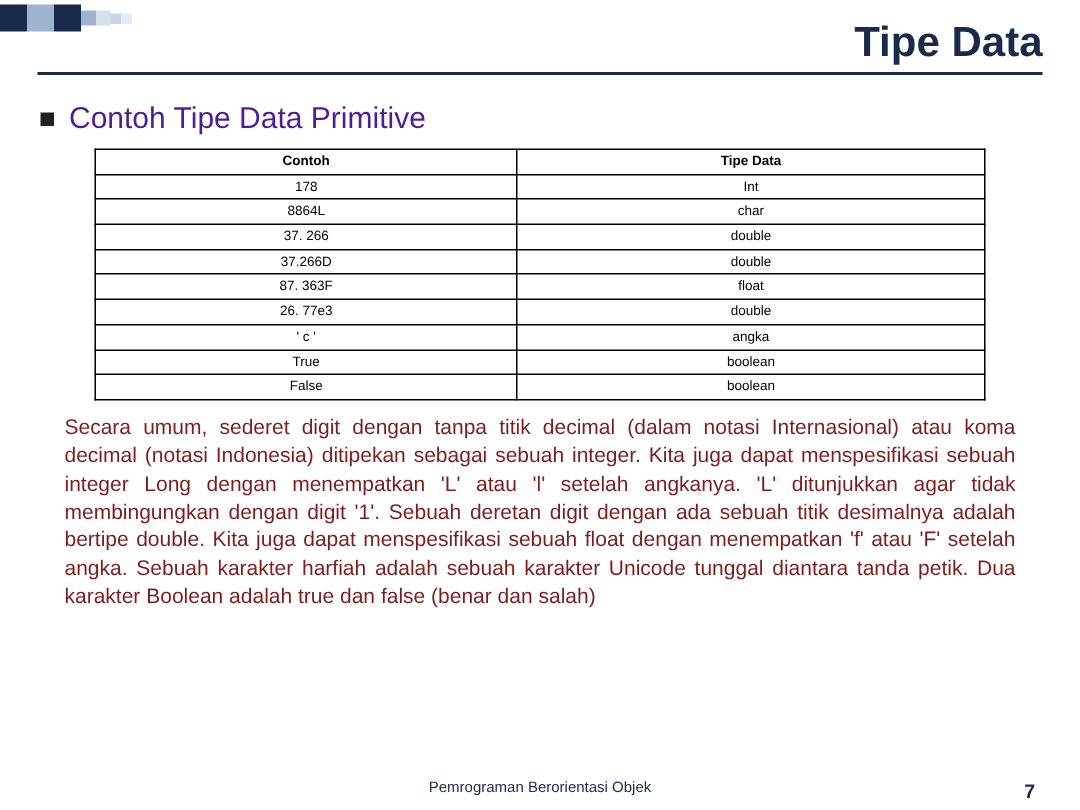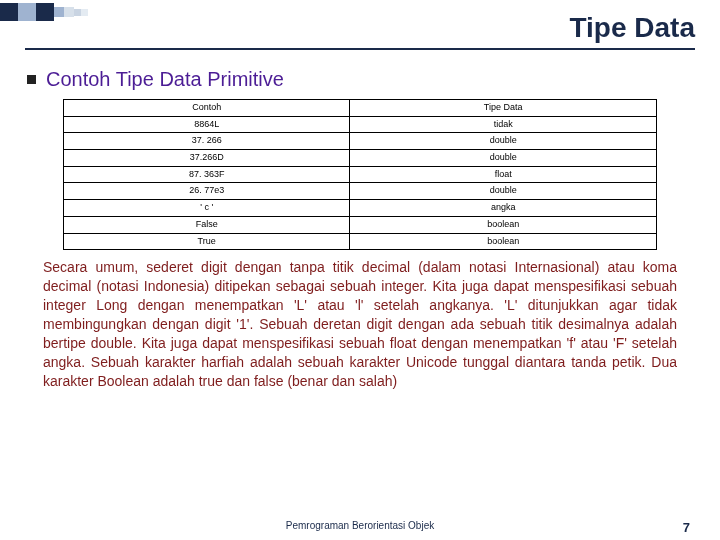--- a/index.html
+++ b/index.html
@@ -31,21 +31,21 @@
   .bullet {
     width:9px; height:9px; background:#222; display:inline-block;
     margin-right:10px; margin-left:2px;
   }
   .tblwrap { padding:0 38px; }
   table { width:100%; border-collapse:collapse; }
   th, td {
     border:1px solid #000; font-size:9px; text-align:center;
     padding:2px 4px; line-height:1.3;
   }
-  th { font-weight:normal; }
+  th { font-weight:bold; }
   .body {
     padding:8px 18px 0 18px; font-size:14px; color:#7f1d1d;
     text-align:justify; line-height:1.35;
   }
   .footer {
     position:absolute; left:0; right:0; bottom:4px; height:16px;
     font-size:10px; color:#1a2a4a;
   }
   .footer-title { position:absolute; left:50%; transform:translateX(-50%); }
   .footer-page { position:absolute; right:30px; font-weight:bold; font-size:13px; }
@@ -75,22 +75,26 @@
   <div class="tblwrap">
     <table>
       <thead>
         <tr>
           <th>Contoh</th>
           <th>Tipe Data</th>
         </tr>
       </thead>
       <tbody id="tbody">
           <tr>
+            <td>178</td>
+            <td>Int</td>
+          </tr>
+          <tr>
             <td>8864L</td>
-            <td>tidak</td>
+            <td>char</td>
           </tr>
           <tr>
             <td>37. 266</td>
             <td>double</td>
           </tr>
           <tr>
             <td>37.266D</td>
             <td>double</td>
           </tr>
           <tr>
@@ -99,25 +103,25 @@
           </tr>
           <tr>
             <td>26. 77e3</td>
             <td>double</td>
           </tr>
           <tr>
             <td>' c '</td>
             <td>angka</td>
           </tr>
           <tr>
-            <td>False</td>
+            <td>True</td>
             <td>boolean</td>
           </tr>
           <tr>
-            <td>True</td>
+            <td>False</td>
             <td>boolean</td>
           </tr>
         </tbody>
     </table>
   </div>
 
   <div class="body">Secara umum, sederet digit dengan tanpa titik decimal (dalam notasi Internasional) atau koma decimal (notasi Indonesia) ditipekan sebagai sebuah integer. Kita juga dapat menspesifikasi sebuah integer Long dengan menempatkan 'L' atau 'l' setelah angkanya. 'L' ditunjukkan agar tidak membingungkan dengan digit '1'. Sebuah deretan digit dengan ada sebuah titik desimalnya adalah bertipe double. Kita juga dapat menspesifikasi sebuah float dengan menempatkan 'f' atau 'F' setelah angka. Sebuah karakter harfiah adalah sebuah karakter Unicode tunggal diantara tanda petik. Dua karakter Boolean adalah true dan false (benar dan salah)</div>
 </div>
 
 <div class="footer">

